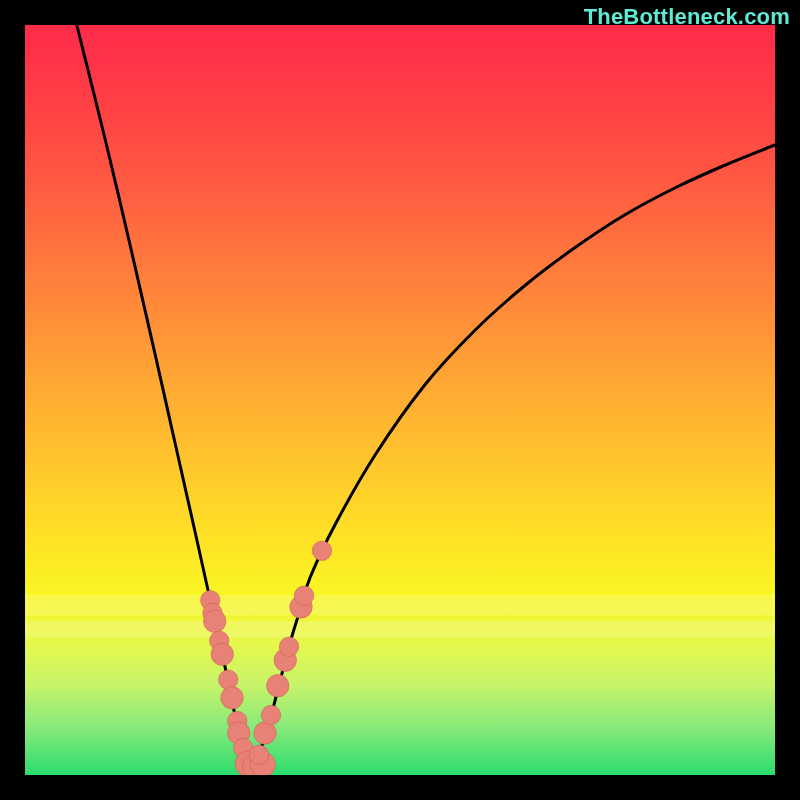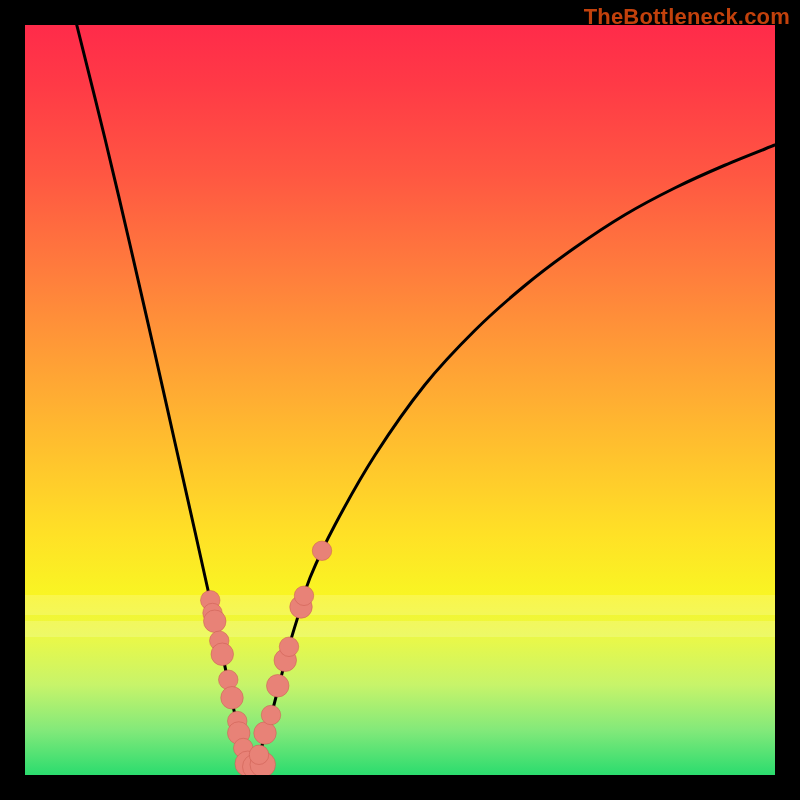--- a/index.html
+++ b/index.html
@@ -54,21 +54,21 @@
     left: 0;
     top: 0;
     width: 750px;
     height: 750px;
     overflow: visible;
   }
   .watermark {
     position: absolute;
     top: 4px;
     right: 10px;
-    color: #c2410c;
+    color: #5eead4;
     font-size: 22px;
     font-weight: 600;
     letter-spacing: 0.2px;
     user-select: none;
   }
 </style>
 </head>
 <body>
 
 <div class="frame">

